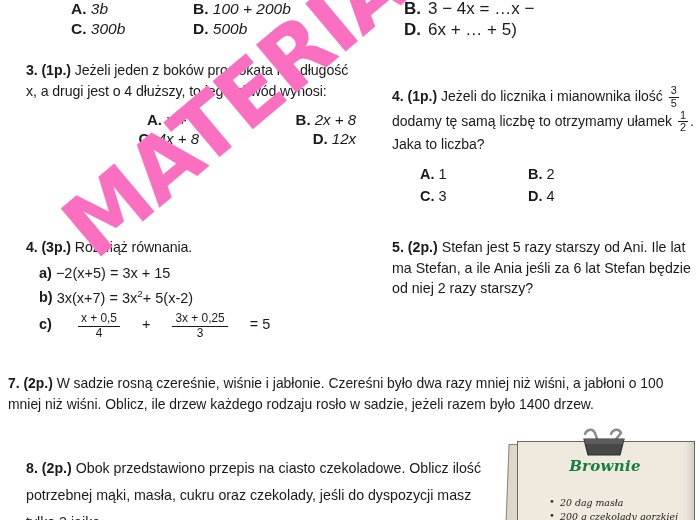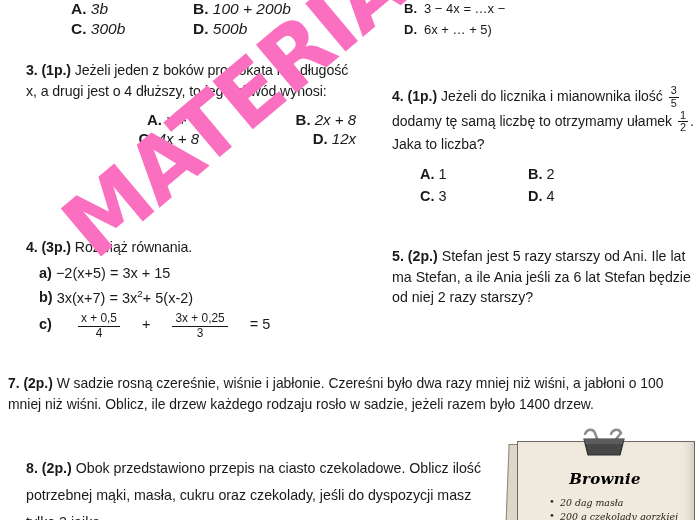--- a/index.html
+++ b/index.html
@@ -58,21 +58,21 @@
   }
   .opts-narrow { grid-template-columns: 122px 1fr; }
 
   
   #q1-tail { top: 0px; }
   #q1-tail .opts .cell { font-size: 15.5px; }
 
   
   #q2-tail {
     top: -1px;
-    font-size: 13px;
+    font-size: 17px;
     line-height: 20.5px;
   }
   #q2-tail .row { white-space: nowrap; margin-left: 12px; }
   #q2-tail .lbl { font-weight: bold; margin-right: 7px; }
 
   
   #q3 { top: 60px; }
   #q3 .opts { margin-top: 10px; text-align: right; }
 
   
@@ -109,21 +109,21 @@
     text-align: center;
     font-size: 0.82em;
     line-height: 1.12;
     margin: 0 18px;
   }
   .bigfrac .num { display: block; padding: 0 3px; }
   .bigfrac .den { display: block; border-top: 1.5px solid #1a1a1a; padding: 0 3px; }
   .c-line { font-size: 17px; }
 
   
-  #q5 { top: 237px; font-size: 14.2px; line-height: 20.5px; margin-top: 9px; }
+  #q5 { top: 237px; font-size: 14.2px; line-height: 20.5px; }
 
   
   #q7 {
     position: absolute;
     left: 8px;
     top: 373px;
     width: 660px;
     font-size: 13.9px;
     line-height: 20.5px;
   }
@@ -169,28 +169,28 @@
   .clip {
     position: absolute;
     left: 68px;
     top: 0px;
     width: 66px;
     height: 30px;
   }
   .recipe-title {
     position: absolute;
     left: 14px;
-    top: 42px;
+    top: 29px;
     width: 176px;
     text-align: center;
     font-family: "DejaVu Serif", serif;
     font-style: italic;
     font-weight: bold;
     font-size: 15px;
-    color: #000000;
+    color: #15803d;
     letter-spacing: .3px;
   }
   .recipe-list {
     position: absolute;
     left: 30px;
     top: 52px;
     width: 160px;
     margin: 16px;
     padding: 0;
     list-style: none;

